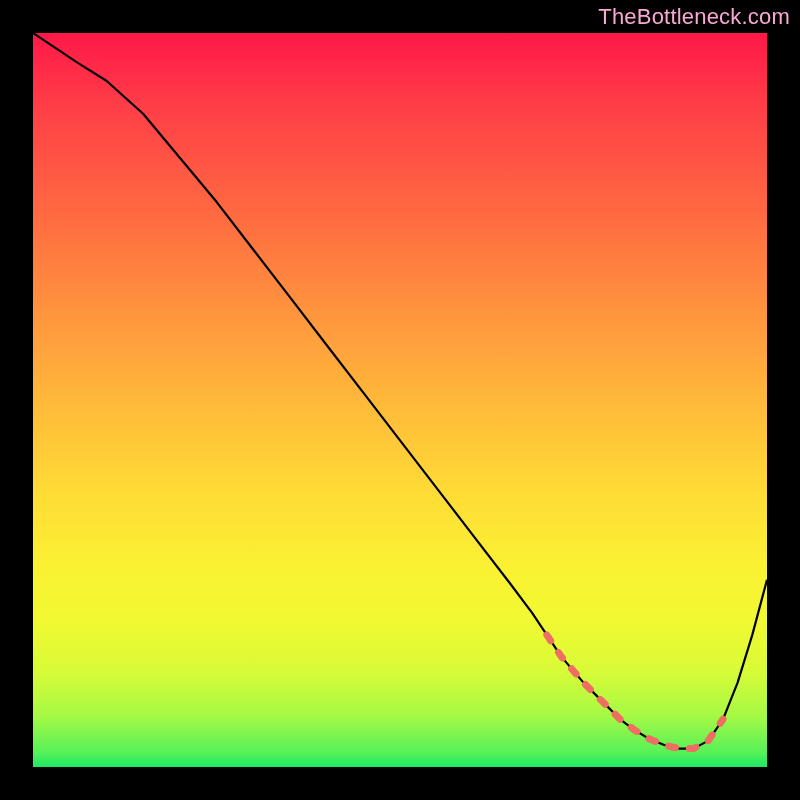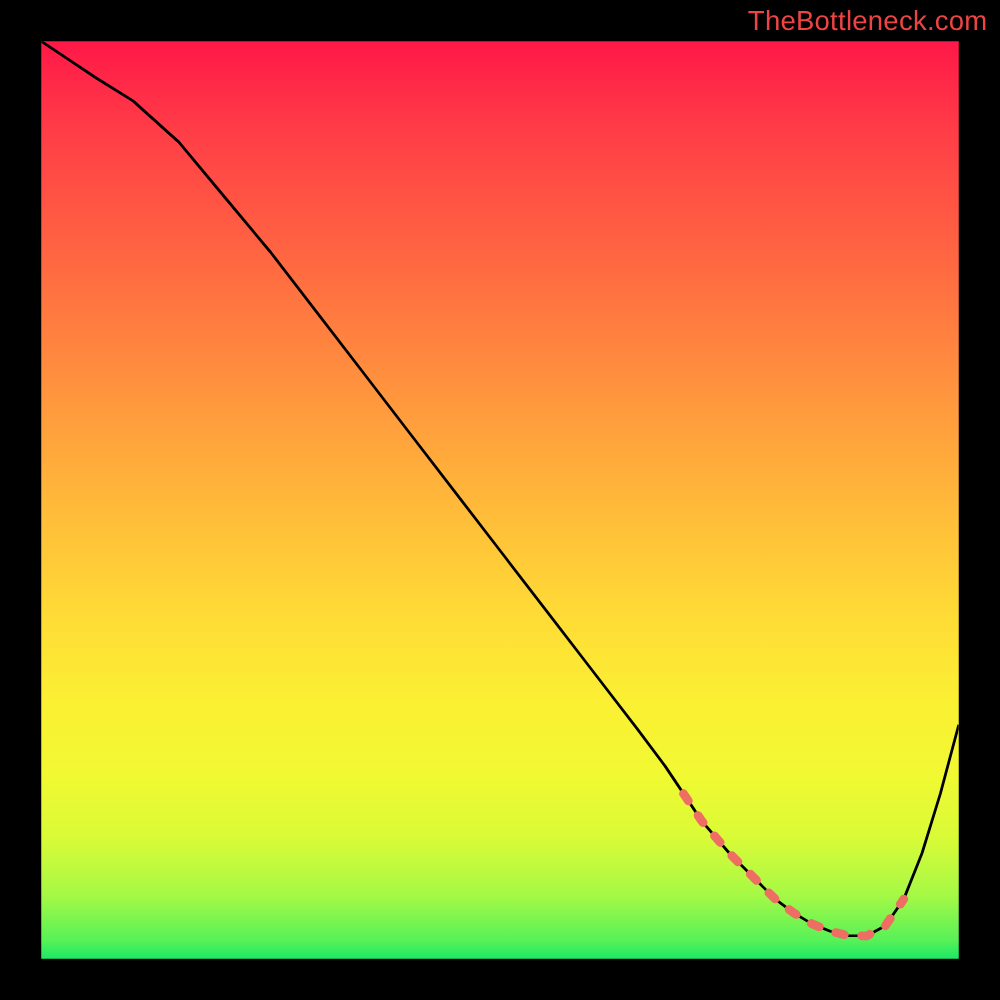--- a/index.html
+++ b/index.html
@@ -14,21 +14,21 @@
   .outer {
     position: relative;
     width: 800px;
     height: 800px;
     background: #000;
   }
   .watermark {
     position: absolute;
     top: 4px;
     right: 10px;
-    color: #ef4444;
+    color: #f9a8d4;
     font-size: 22px;
     font-weight: 500;
     letter-spacing: 0.2px;
     z-index: 10;
     margin-left: 39px;
   }
   .plot-area {
     position: absolute;
     left: 33px;
     top: 33px;

